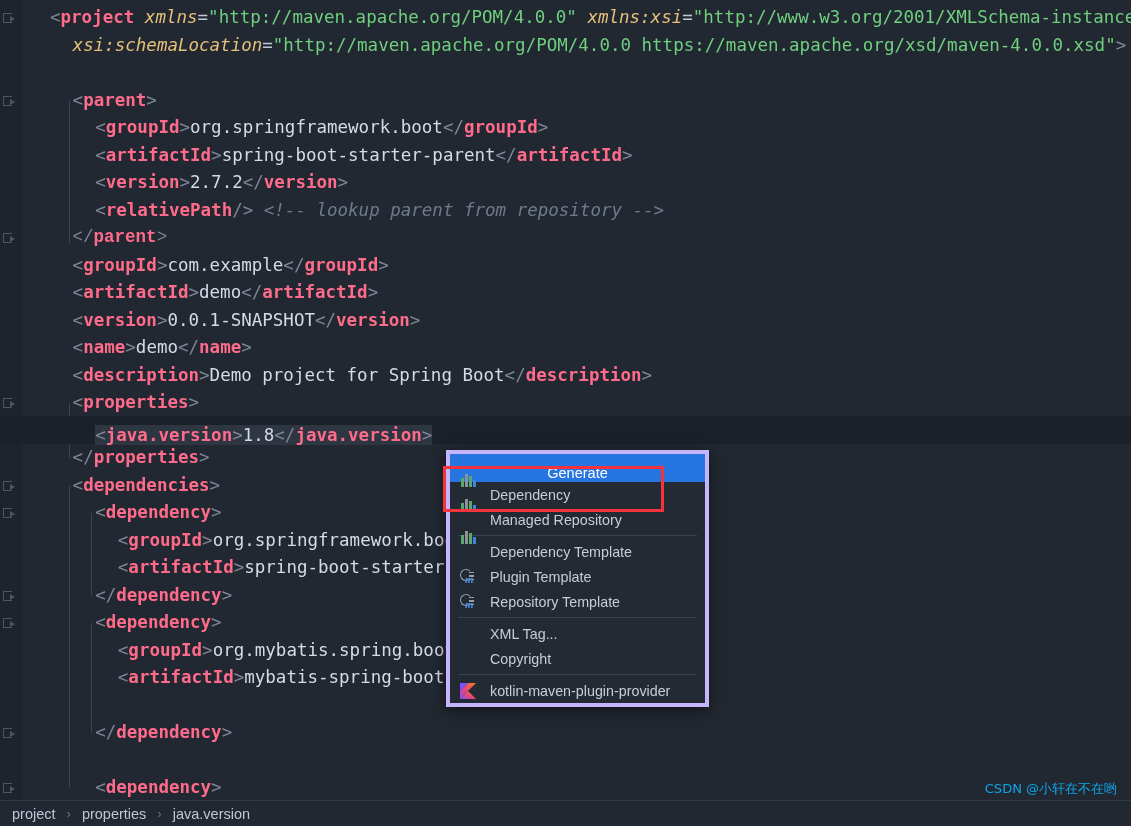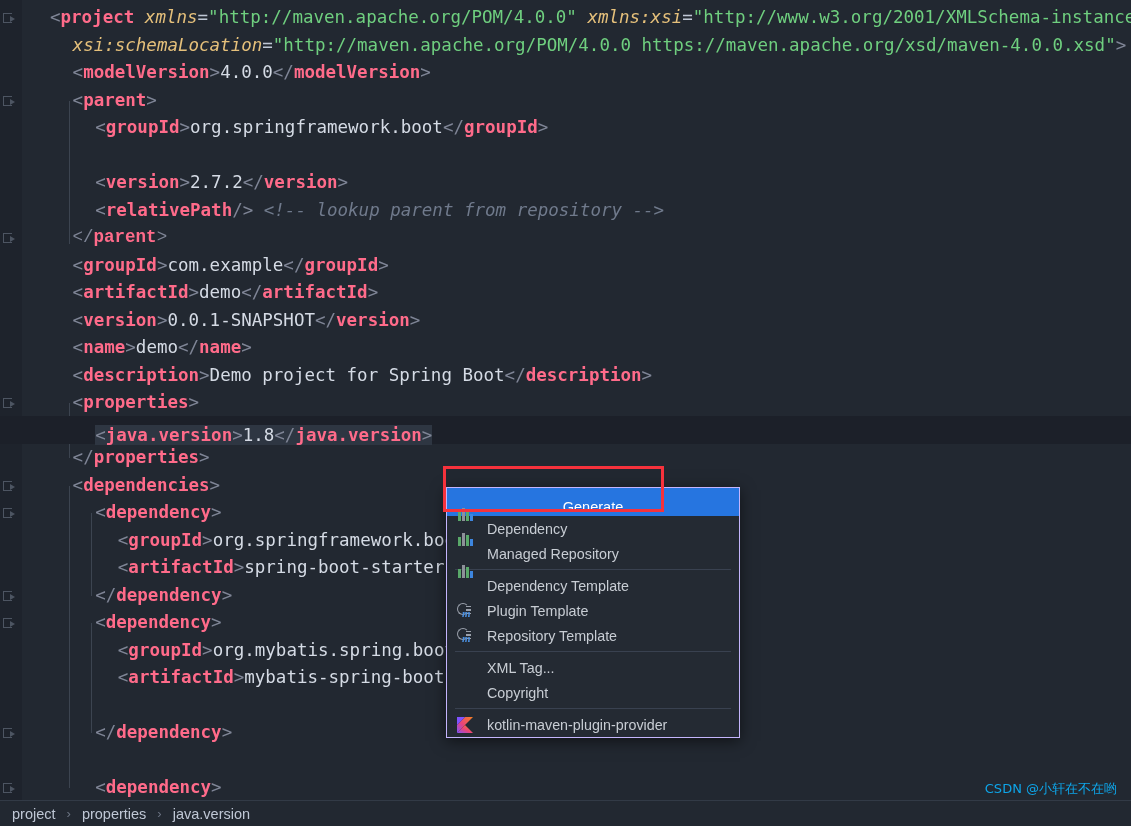--- a/index.html
+++ b/index.html
@@ -115,27 +115,26 @@
   .t-txt    { color: #d5dbe5; }
   .t-cmt    { color: #707a8c; font-style: italic; }
   .t-eq     { color: #bfc7d5; }
   .t-hl     { background: #2e3642; }
 
   
   #popup {
     position: absolute;
     left: 446px;
     top: 450px;
-    width: 294px;
+    width: 263px;
     background: #242a33;
-    border: 1px solid #c4b5fd;
+    border: 4px solid #c4b5fd;
     box-shadow: 0 3px 14px rgba(0,0,0,0.55);
     font-family: "Liberation Sans", sans-serif;
     z-index: 20;
-    margin-top: 37px;
   }
 
   .popup-header {
     height: 28px;
     background: #2675e0;
     color: #ffffff;
     font-size: 14.5px;
     line-height: 20px;
     text-align: center;
     overflow: hidden;
@@ -310,23 +309,23 @@
     <div id="indent-guides">
         <div class="indent-guide" style="left: 68.6px; top: 100.5px; height: 143px;"></div>
         <div class="indent-guide" style="left: 68.6px; top: 403px; height: 55px;"></div>
         <div class="indent-guide" style="left: 68.6px; top: 485.5px; height: 302.5px;"></div>
         <div class="indent-guide" style="left: 91.2px; top: 513px; height: 82.5px;"></div>
         <div class="indent-guide" style="left: 91.2px; top: 623px; height: 110px;"></div>
       </div>
     <div class="code-layer" id="code-layer">
         <div class="line" style="top: 4px; left: 50px;"><span class="t-punc">&lt;</span><span class="t-tag">project</span><span class="t-txt"> </span><span class="t-attr">xmlns</span><span class="t-eq">=</span><span class="t-str">"http://maven.apache.org/POM/4.0.0"</span><span class="t-txt"> </span><span class="t-attr">xmlns:xsi</span><span class="t-eq">=</span><span class="t-str">"http://www.w3.org/2001/XMLSchema-instance"</span></div>
         <div class="line" style="top: 31.5px; left: 72.6px;"><span class="t-attr">xsi:schemaLocation</span><span class="t-eq">=</span><span class="t-str">"http://maven.apache.org/POM/4.0.0 https://maven.apache.org/xsd/maven-4.0.0.xsd"</span><span class="t-punc">&gt;</span></div>
-        <div class="line" style="top: 59px; left: 72.6px;"><span class="t-punc">&lt;</span><span class="t-tag">modelVersion</span><span class="t-punc">&gt;</span><span class="t-txt">4.0.0</span><span class="t-punc">&lt;/</span><span class="t-tag">modelVersion</span><span class="t-punc">&gt;</span></div>
         <div class="line" style="top: 86.5px; left: 72.6px;"><span class="t-punc">&lt;</span><span class="t-tag">parent</span><span class="t-punc">&gt;</span></div>
         <div class="line" style="top: 114px; left: 95.2px;"><span class="t-punc">&lt;</span><span class="t-tag">groupId</span><span class="t-punc">&gt;</span><span class="t-txt">org.springframework.boot</span><span class="t-punc">&lt;/</span><span class="t-tag">groupId</span><span class="t-punc">&gt;</span></div>
+        <div class="line" style="top: 141.5px; left: 95.2px;"><span class="t-punc">&lt;</span><span class="t-tag">artifactId</span><span class="t-punc">&gt;</span><span class="t-txt">spring-boot-starter-parent</span><span class="t-punc">&lt;/</span><span class="t-tag">artifactId</span><span class="t-punc">&gt;</span></div>
         <div class="line" style="top: 169px; left: 95.2px;"><span class="t-punc">&lt;</span><span class="t-tag">version</span><span class="t-punc">&gt;</span><span class="t-txt">2.7.2</span><span class="t-punc">&lt;/</span><span class="t-tag">version</span><span class="t-punc">&gt;</span></div>
         <div class="line" style="top: 196.5px; left: 95.2px;"><span class="t-punc">&lt;</span><span class="t-tag">relativePath</span><span class="t-punc">/&gt;</span><span class="t-txt"> </span><span class="t-cmt">&lt;!-- lookup parent from repository --&gt;</span></div>
         <div class="line" style="top: 224px; left: 72.6px; font-family: Liberation Mono, monospace;"><span class="t-punc">&lt;/</span><span class="t-tag">parent</span><span class="t-punc">&gt;</span></div>
         <div class="line" style="top: 251.5px; left: 72.6px;"><span class="t-punc">&lt;</span><span class="t-tag">groupId</span><span class="t-punc">&gt;</span><span class="t-txt">com.example</span><span class="t-punc">&lt;/</span><span class="t-tag">groupId</span><span class="t-punc">&gt;</span></div>
         <div class="line" style="top: 279px; left: 72.6px;"><span class="t-punc">&lt;</span><span class="t-tag">artifactId</span><span class="t-punc">&gt;</span><span class="t-txt">demo</span><span class="t-punc">&lt;/</span><span class="t-tag">artifactId</span><span class="t-punc">&gt;</span></div>
         <div class="line" style="top: 306.5px; left: 72.6px;"><span class="t-punc">&lt;</span><span class="t-tag">version</span><span class="t-punc">&gt;</span><span class="t-txt">0.0.1-SNAPSHOT</span><span class="t-punc">&lt;/</span><span class="t-tag">version</span><span class="t-punc">&gt;</span></div>
         <div class="line" style="top: 334px; left: 72.6px;"><span class="t-punc">&lt;</span><span class="t-tag">name</span><span class="t-punc">&gt;</span><span class="t-txt">demo</span><span class="t-punc">&lt;/</span><span class="t-tag">name</span><span class="t-punc">&gt;</span></div>
         <div class="line" style="top: 361.5px; left: 72.6px;"><span class="t-punc">&lt;</span><span class="t-tag">description</span><span class="t-punc">&gt;</span><span class="t-txt">Demo project for Spring Boot</span><span class="t-punc">&lt;/</span><span class="t-tag">description</span><span class="t-punc">&gt;</span></div>
         <div class="line" style="top: 389px; left: 72.6px;"><span class="t-punc">&lt;</span><span class="t-tag">properties</span><span class="t-punc">&gt;</span></div>
         <div class="current-line-hl" style="top: 415.5px;"></div>

